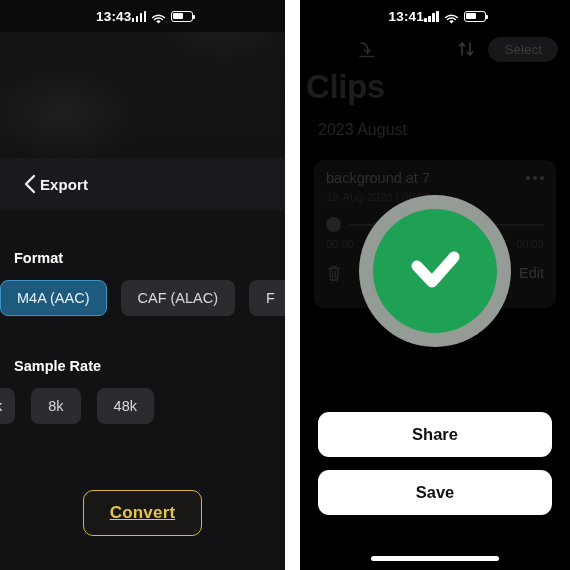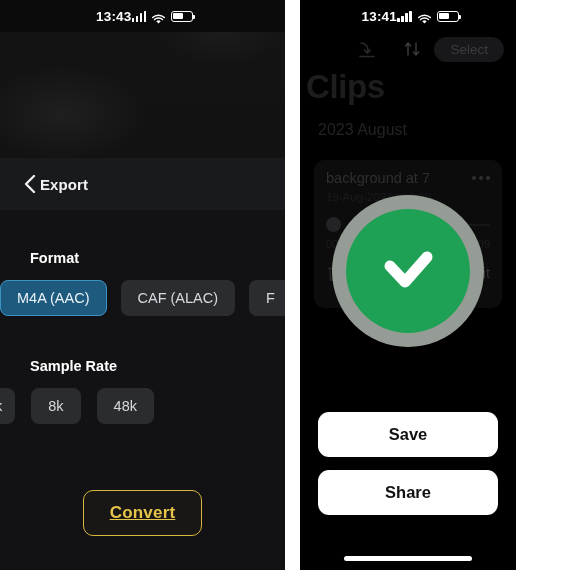--- a/index.html
+++ b/index.html
@@ -17,21 +17,21 @@
 
   
   .phone {
     position: relative;
     height: 570px;
     overflow: hidden;
     background: #0a0a0a;
   }
   .phone-left  { width: 285px; background: #0d0d0f; }
   .phone-gap   { width: 15px; height: 570px; background: #ffffff; }
-  .phone-right { width: 216px; background: #000000; }
+  .phone-right { width: 270px; background: #000000; }
 
   
   .statusbar {
     position: absolute; top: 0; left: 0; right: 0;
     height: 32px;
     display: flex; align-items: center; justify-content: center;
     padding: 0 18px 0 22px;
     z-index: 40;
   }
   .status-time {
@@ -92,21 +92,21 @@
     color: #f2f2f4;
     font-size: 15px; font-weight: bold;
     letter-spacing: 0.1px;
     padding-left: 40px;
   }
 
   .section-label {
     color: #ffffff;
     font-size: 14.5px;
     font-weight: bold;
-    padding-left: 30px;
+    padding-left: 14px;
   }
   .format-label  { margin-top: 40px; }
   .rate-label    { margin-top: 42px; }
 
   .chip-row {
     display: flex; align-items: center;
     margin-top: 14px;
     white-space: nowrap;
   }
   .chip {
@@ -423,20 +423,20 @@
 
     <div class="check-overlay">
       <div class="check-inner">
         <svg viewBox="0 0 72 72" width="72" height="72">
           <path d="M18 31 L33 47 L55 22" stroke="#ffffff" stroke-width="11" fill="none" stroke-linecap="round" stroke-linejoin="round"></path>
         </svg>
       </div>
     </div>
 
     <div class="sheet-buttons">
+      <div class="white-btn">Share</div>
       <div class="white-btn">Save</div>
-      <div class="white-btn">Share</div>
     </div>
 
     <div class="home-indicator"></div>
   </div>
 
 </div>
 
 </body></html>

